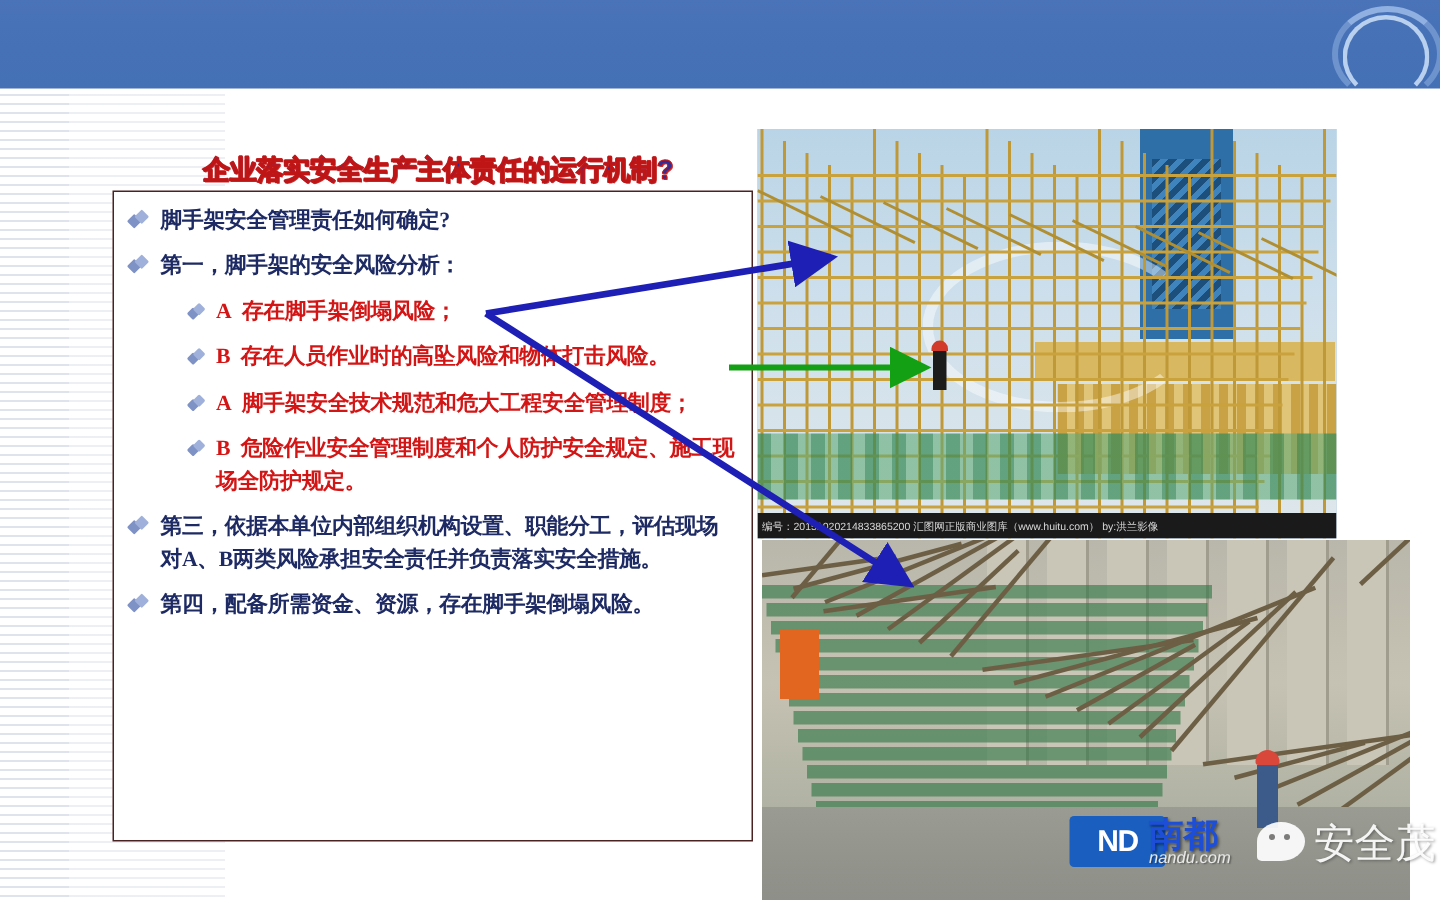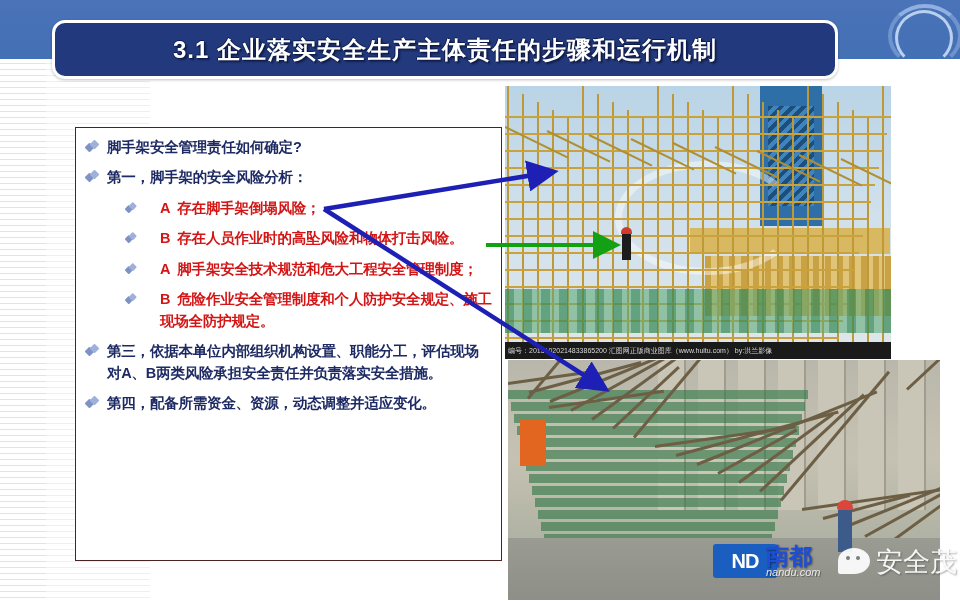--- a/index.html
+++ b/index.html
@@ -59,42 +59,42 @@
     text-align:center;font-size:18px;font-weight:bold;
     color:#2b2f9e;
     -webkit-text-stroke:0.6px #c01515;
     text-shadow:0.7px 0.7px 0 #c33,-0.6px 0 0 #c33,0 -0.6px 0 #c33,0.6px 0 0 #c33;
     white-space:nowrap;letter-spacing:-0.2px;
   }
   .content-box{
     position:absolute;left:75px;top:127px;width:425px;height:432px;
     border:1.5px solid #4b2222;background:#ffffff;
   }
-  ul.bullets{list-style:none;margin:0;padding:9px 8px 0 4px;}
+  ul.bullets{list-style:none;margin:0;padding:9px 8px 0 4px;font-family:Liberation Serif, serif;}
   li.b{
     display:flex;align-items:flex-start;margin:0 0 9px 0;
   }
   li.b .dia{
     flex:0 0 auto;width:14px;height:14px;margin:4px 7px 0 6px;position:relative;
   }
   li.b .dia::before,li.b .dia::after{
     content:"";position:absolute;width:7px;height:7px;background:#7f92c6;
     transform:rotate(45deg);border-radius:1px;
   }
   li.b .dia::before{left:0;top:3px;}
   li.b .dia::after{left:5px;top:0;background:#9fb0da;}
   li.b .txt{
     font-size:14.5px;line-height:1.48;font-weight:bold;color:#1d2a63;
     letter-spacing:-0.2px;
   }
   li.b.lvl2{padding-left:40px;}
   li.b.lvl2 .dia{width:11px;height:11px;margin-top:5px;}
   li.b.lvl2 .dia::before,li.b.lvl2 .dia::after{width:5.5px;height:5.5px;}
   li.b.lvl2 .dia::after{left:4px;}
-  li.b.lvl2 .txt{color:#d31515;font-size:14.5px;margin-left:16px;}
+  li.b.lvl2 .txt{color:#d31515;font-size:14.5px;}
   li.b.lvl2 .txt .ab{margin-right:7px;}
 
   
   .photo{position:absolute;overflow:hidden;}
   .photo-top{left:505px;top:86px;width:386px;height:273px;background:#9bbcd6;}
   .photo-bottom{left:508px;top:360px;width:432px;height:240px;background:#8aa08a;}
 
   
   .sky{position:absolute;inset:0;background:linear-gradient(180deg,#b9d4e6 0%,#cfe0ec 45%,#dfe7ea 100%);}
   .scaff-h{position:absolute;background:#c9a23d;height:2px;}
@@ -169,24 +169,22 @@
 
 <div class="slide">
 
   <div class="stripes"></div>
   <div class="stripes-b"></div>
   <div class="topband">
     <div class="arc"></div>
     <div class="arc2"></div>
   </div>
 
-  <div class="title-plaque">
-    <span class="title-text">3.1 企业落实安全生产主体责任的步骤和运行机制</span>
-  </div>
-
+
+  <div class="red-heading">企业落实安全生产主体责任的运行机制?</div>
 
   <div class="content-box">
     <ul class="bullets" id="bullet-list">
         <li class="b">
           <span class="dia"></span>
           <span class="txt">脚手架安全管理责任如何确定?</span>
         </li>
         <li class="b">
           <span class="dia"></span>
           <span class="txt">第一，脚手架的安全风险分析：</span>
@@ -206,21 +204,21 @@
         <li class="b lvl2">
           <span class="dia"></span>
           <span class="txt"><b class="ab">B</b><span>危险作业安全管理制度和个人防护安全规定、施工现场全防护规定。</span></span>
         </li>
         <li class="b">
           <span class="dia"></span>
           <span class="txt">第三，依据本单位内部组织机构设置、职能分工，评估现场对A、B两类风险承担安全责任并负责落实安全措施。</span>
         </li>
         <li class="b">
           <span class="dia"></span>
-          <span class="txt">第四，配备所需资金、资源，动态调整并适应变化。</span>
+          <span class="txt">第四，配备所需资金、资源，存在脚手架倒塌风险。</span>
         </li>
       </ul>
   </div>
 
   <div class="photo photo-top">
     <div class="sky"></div>
     <div class="tower"></div>
     <div class="slab"></div>
     <div class="slab2"></div>
     <div class="watermark-c"></div>

